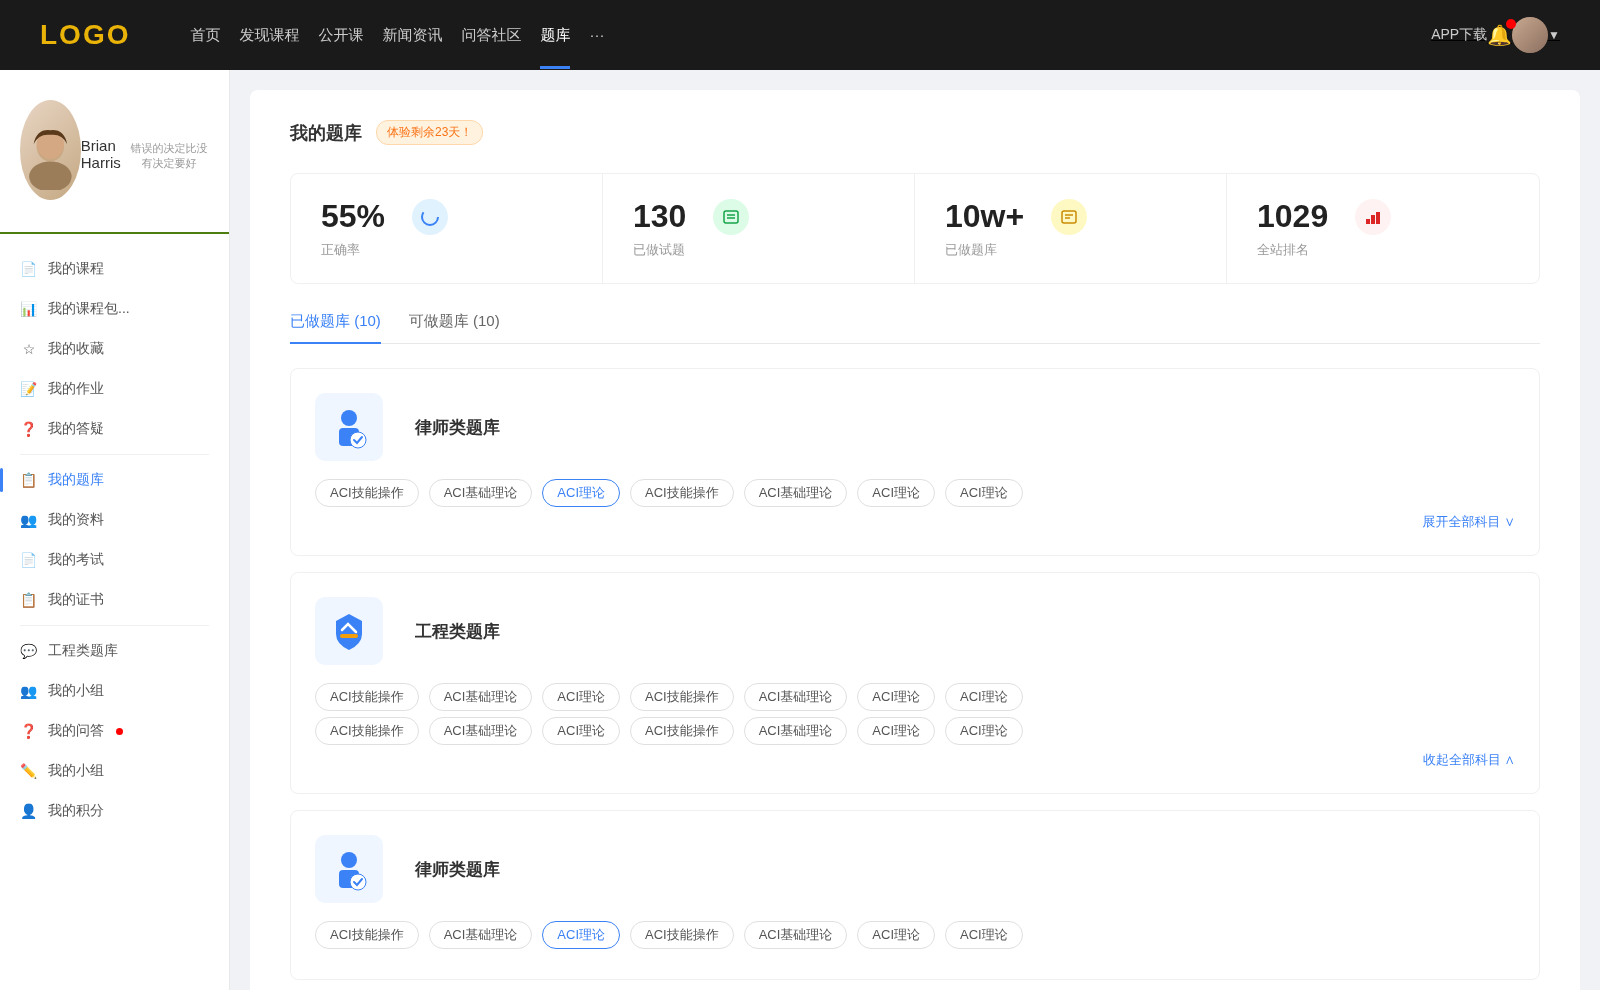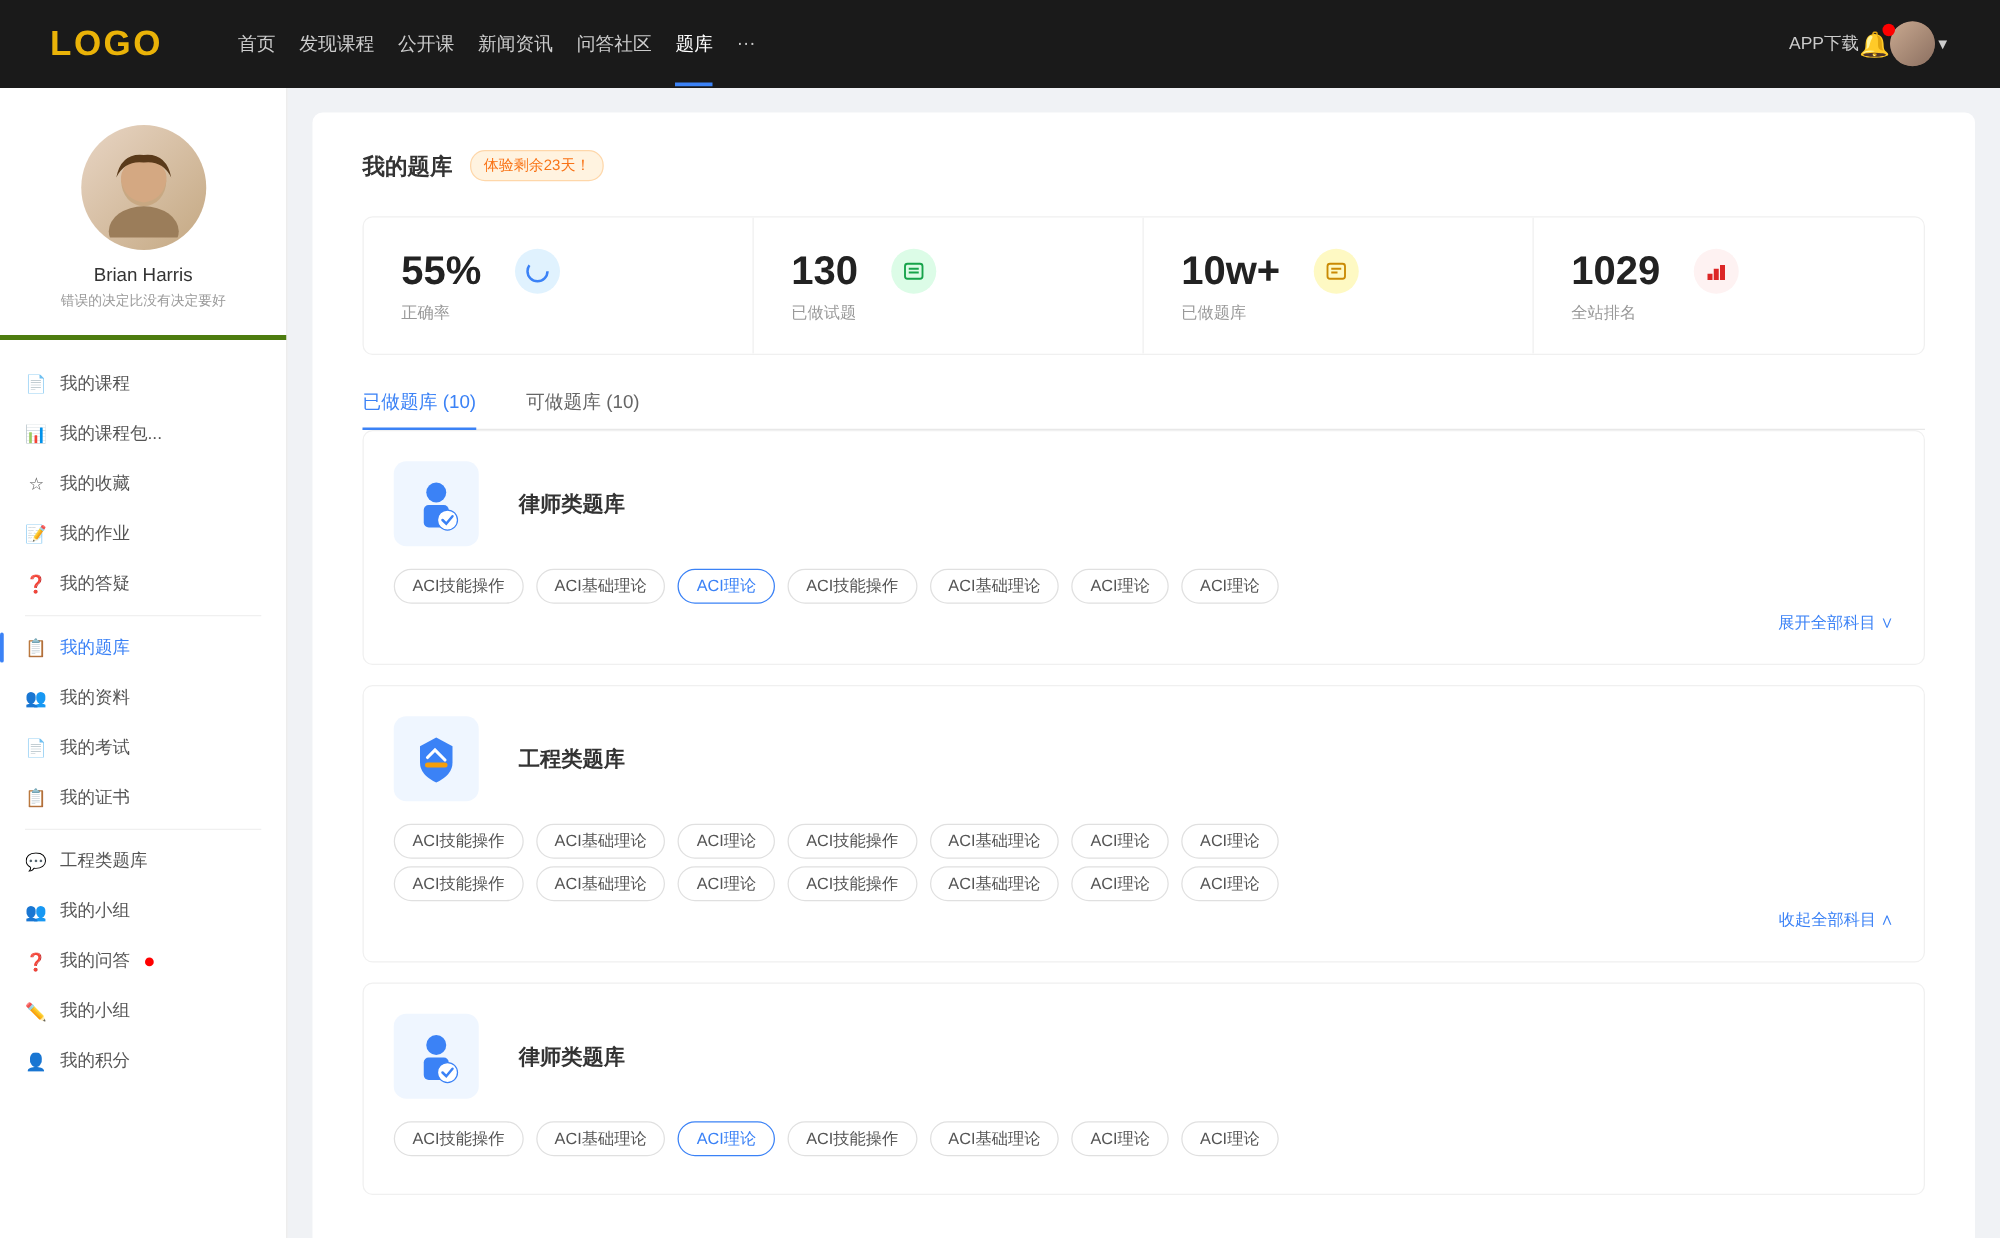--- a/index.html
+++ b/index.html
@@ -41,20 +41,21 @@
       content: '';
       position: absolute;
       bottom: -24px;
       left: 0; right: 0;
       height: 3px;
       background: #3b82f6;
     }
     .nav-right {
       display: flex;
       align-items: center;
+      text-decoration: underline;
     }
     .nav-app-download {
       color: #ccc;
       font-size: 14px;
       cursor: pointer;
     }
     .nav-bell {
       position: relative;
       cursor: pointer;
     }
@@ -94,24 +95,23 @@
     .sidebar {
       width: 230px;
       background: white;
       border-right: 1px solid #e8e8e8;
       padding: 30px 0 20px;
       flex-shrink: 0;
       min-height: 920px;
     }
     .sidebar-profile {
       display: flex;
-      flex-direction: column;
       align-items: center;
       padding: 0 20px 20px;
-      border-bottom: 4px solid #4d7c0f;
+      border-bottom: 2px solid #4d7c0f;
       margin-bottom: 10px;
     }
     .avatar-circle {
       width: 100px; height: 100px;
       border-radius: 50%;
       background: linear-gradient(135deg, #e8d5c4, #c4a882);
       overflow: hidden;
       margin-bottom: 12px;
       display: flex;
       align-items: center;
@@ -245,21 +245,22 @@
       font-size: 16px;
     }
     .stat-icon-blue { background: #e0f2fe; color: #3b82f6; }
     .stat-icon-green { background: #dcfce7; color: #16a34a; }
     .stat-icon-yellow { background: #fef9c3; color: #ca8a04; }
     .stat-icon-red { background: #fef2f2; color: #dc2626; }
 
     
     .tabs-row {
       display: flex;
-      gap: 40px;
+      gap: 28px;
+      margin-bottom: 24px;
       border-bottom: 1px solid #e8e8e8;
     }
     .tab-item {
       padding-bottom: 12px;
       font-size: 15px;
       color: #666;
       cursor: pointer;
       position: relative;
     }
     .tab-item.active {

